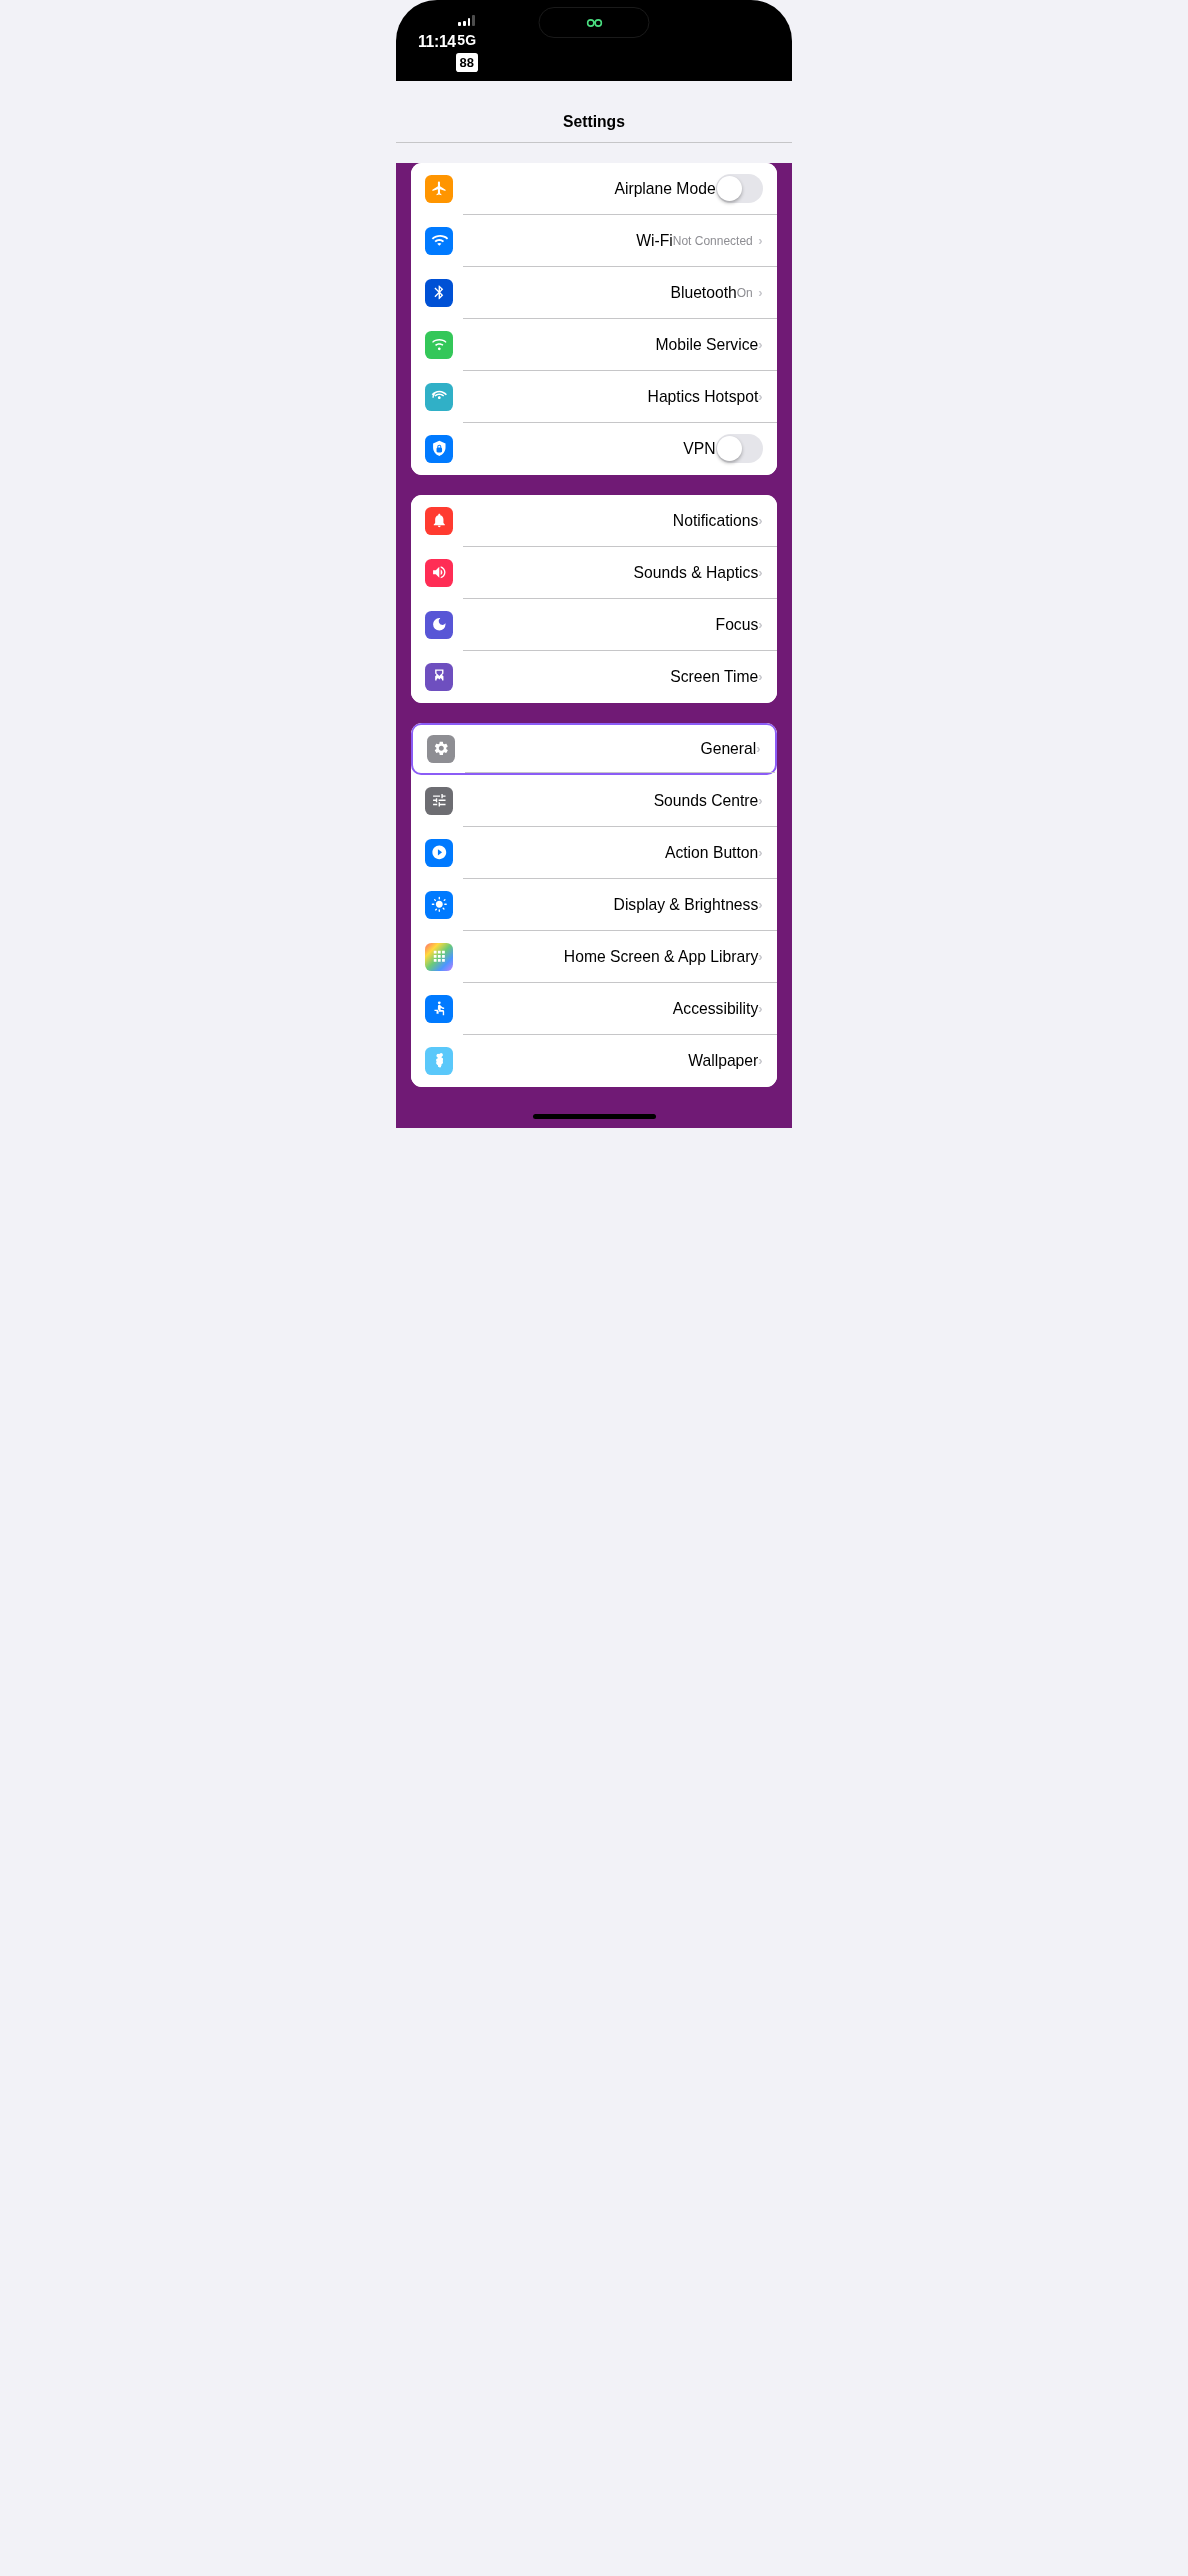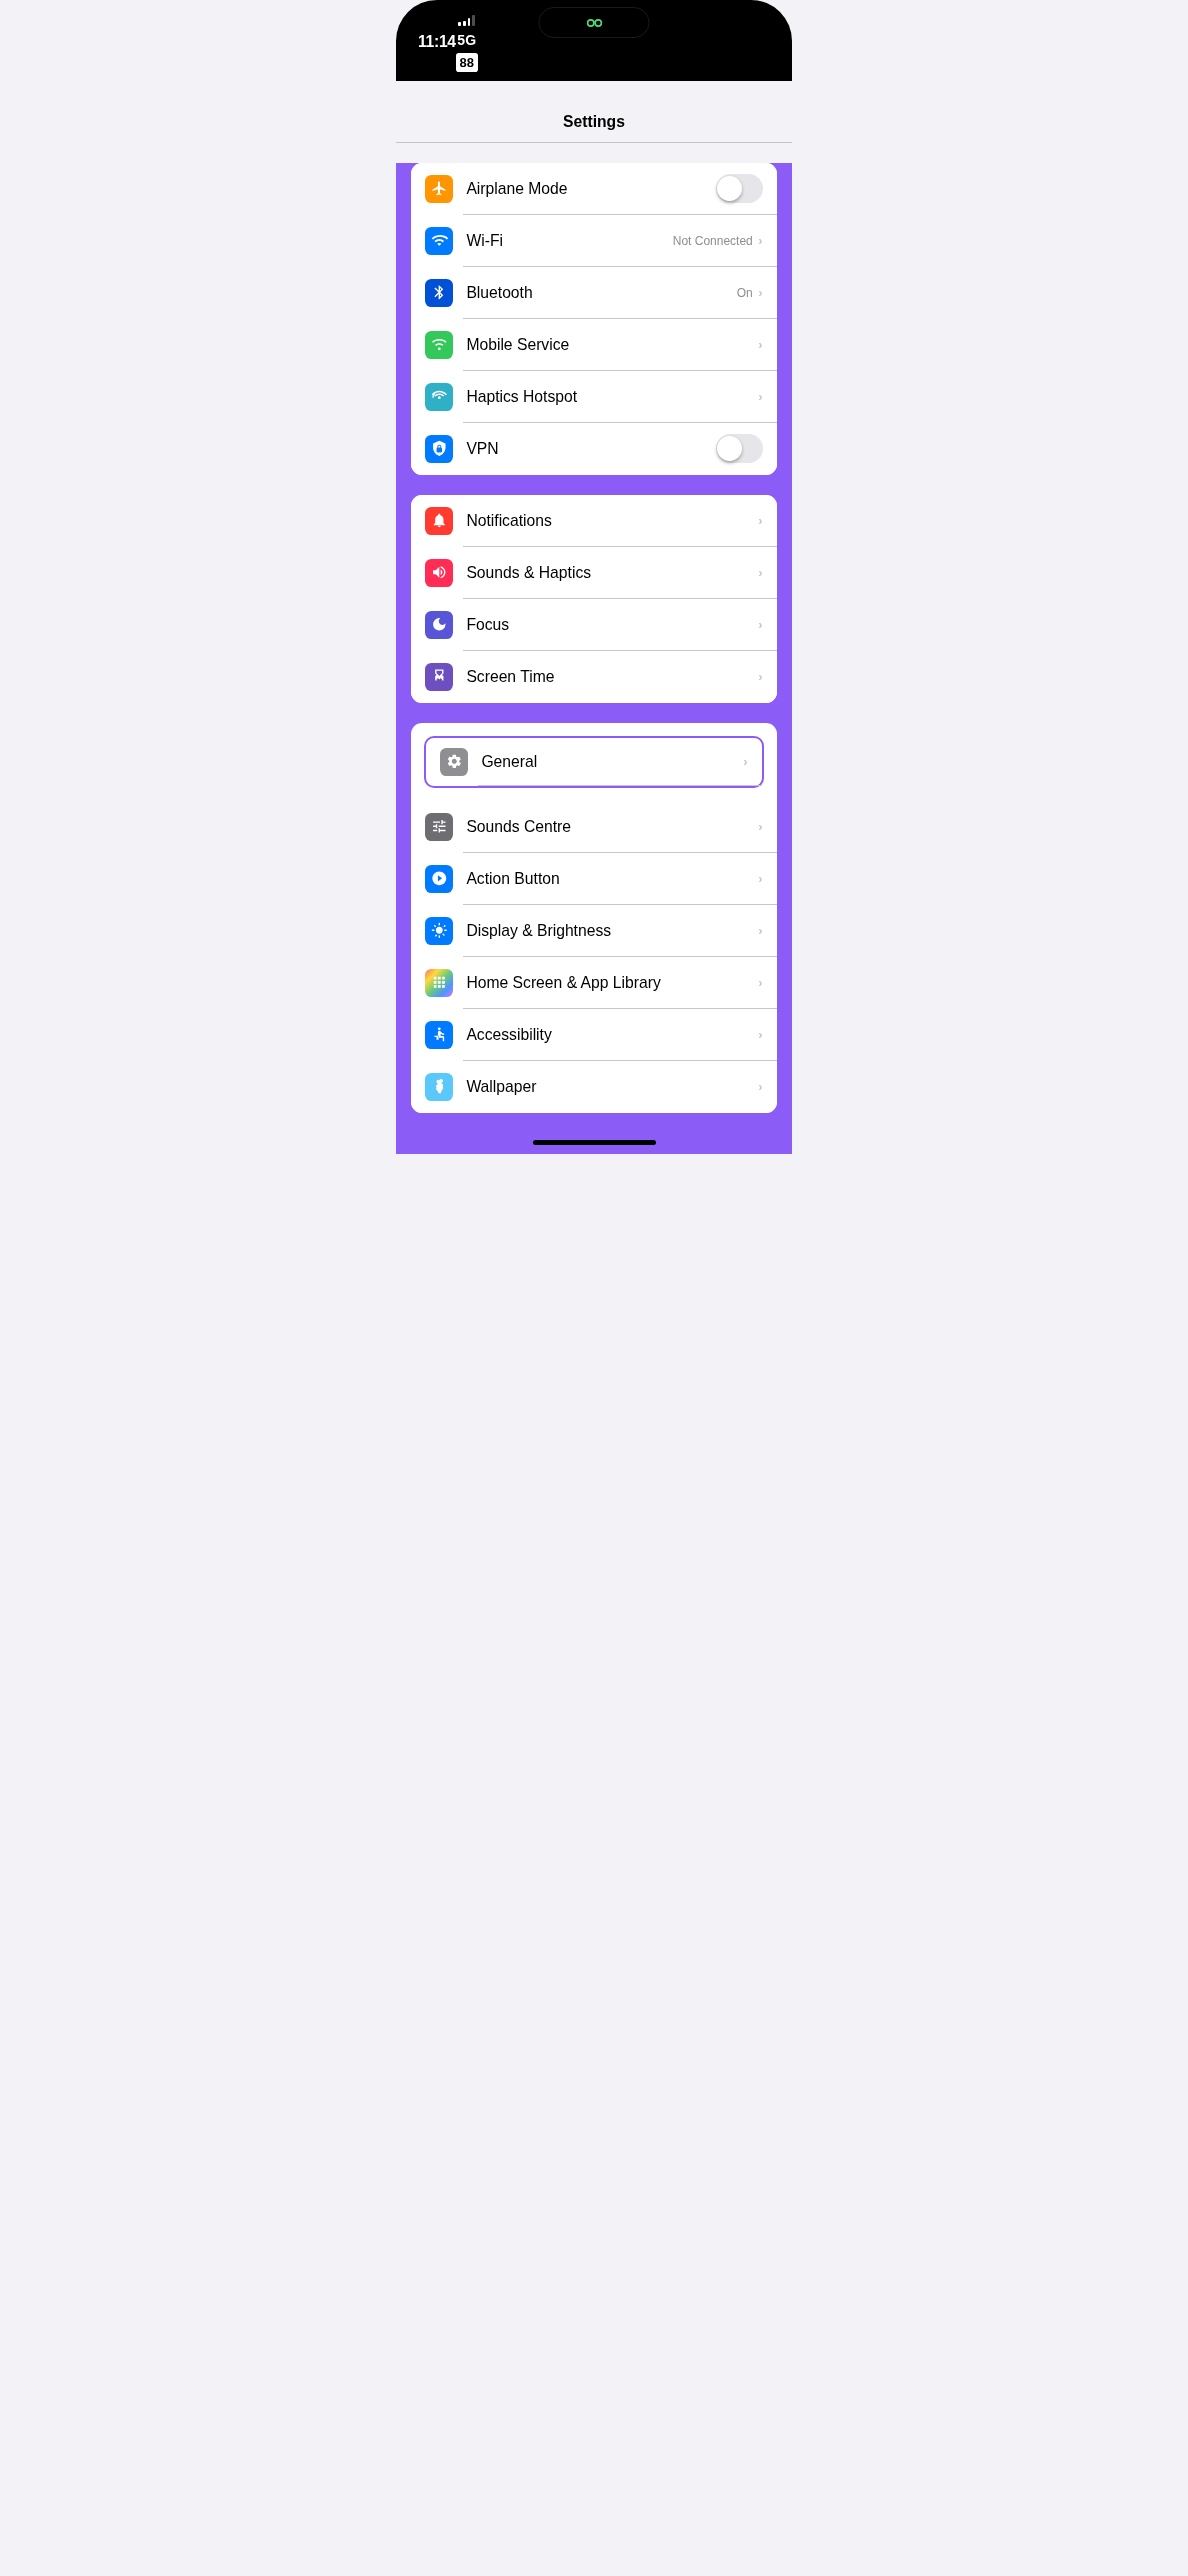--- a/index.html
+++ b/index.html
@@ -109,22 +109,23 @@
     }
 
     .page-title {
       font-size: 15.7px;
       font-weight: 600;
       color: #000;
     }
 
     
     .settings-content {
-      background: #8b5cf6;
+      background: #701a75;
       padding: 0;
+      text-align: right;
     }
 
     .settings-group {
       margin: 20px 14.7px 0;
       background: #fff;
       border-radius: 11px;
       overflow: hidden;
     }
 
     .settings-row {
@@ -381,21 +382,21 @@
           </svg>
       </div>
       <span class="row-label">Screen Time</span>
       <span class="chevron">›</span>
     </div>
 
   </div>
 
   <div class="settings-group">
 
-    <div class="settings-row" style="border: 2.8px solid #8B5CF6; border-radius: 10px; margin: 13px; background: #fff;">
+    <div class="settings-row" style="border: 2.8px solid #8B5CF6; border-radius: 10px; margin: 0; background: #fff;">
       <div class="row-icon bg-gray">
         <svg class="icon-svg" viewBox="0 0 24 24">
             <path d="M19.14 12.94c.04-.3.06-.61.06-.94 0-.32-.02-.64-.07-.94l2.03-1.58a.49.49 0 0 0 .12-.61l-1.92-3.32a.488.488 0 0 0-.59-.22l-2.39.96a7.15 7.15 0 0 0-1.62-.94l-.36-2.54a.484.484 0 0 0-.48-.41h-3.84c-.24 0-.43.17-.47.41l-.36 2.54c-.59.24-1.13.57-1.62.94l-2.39-.96a.476.476 0 0 0-.59.22L2.74 8.87a.47.47 0 0 0 .12.61l2.03 1.58c-.05.3-.09.63-.09.94s.02.64.07.94l-2.03 1.58a.49.49 0 0 0-.12.61l1.92 3.32c.12.22.37.29.59.22l2.39-.96c.5.37 1.04.7 1.62.94l.36 2.54c.05.24.24.41.48.41h3.84c.24 0 .44-.17.47-.41l.36-2.54c.59-.24 1.13-.57 1.62-.94l2.39.96c.22.08.47 0 .59-.22l1.92-3.32a.47.47 0 0 0-.12-.61l-2.01-1.58zM12 15.6c-1.98 0-3.6-1.62-3.6-3.6s1.62-3.6 3.6-3.6 3.6 1.62 3.6 3.6-1.62 3.6-3.6 3.6z"></path>
           </svg>
       </div>
       <span class="row-label">General</span>
       <span class="chevron">›</span>
     </div>
 
     <div class="settings-row">

